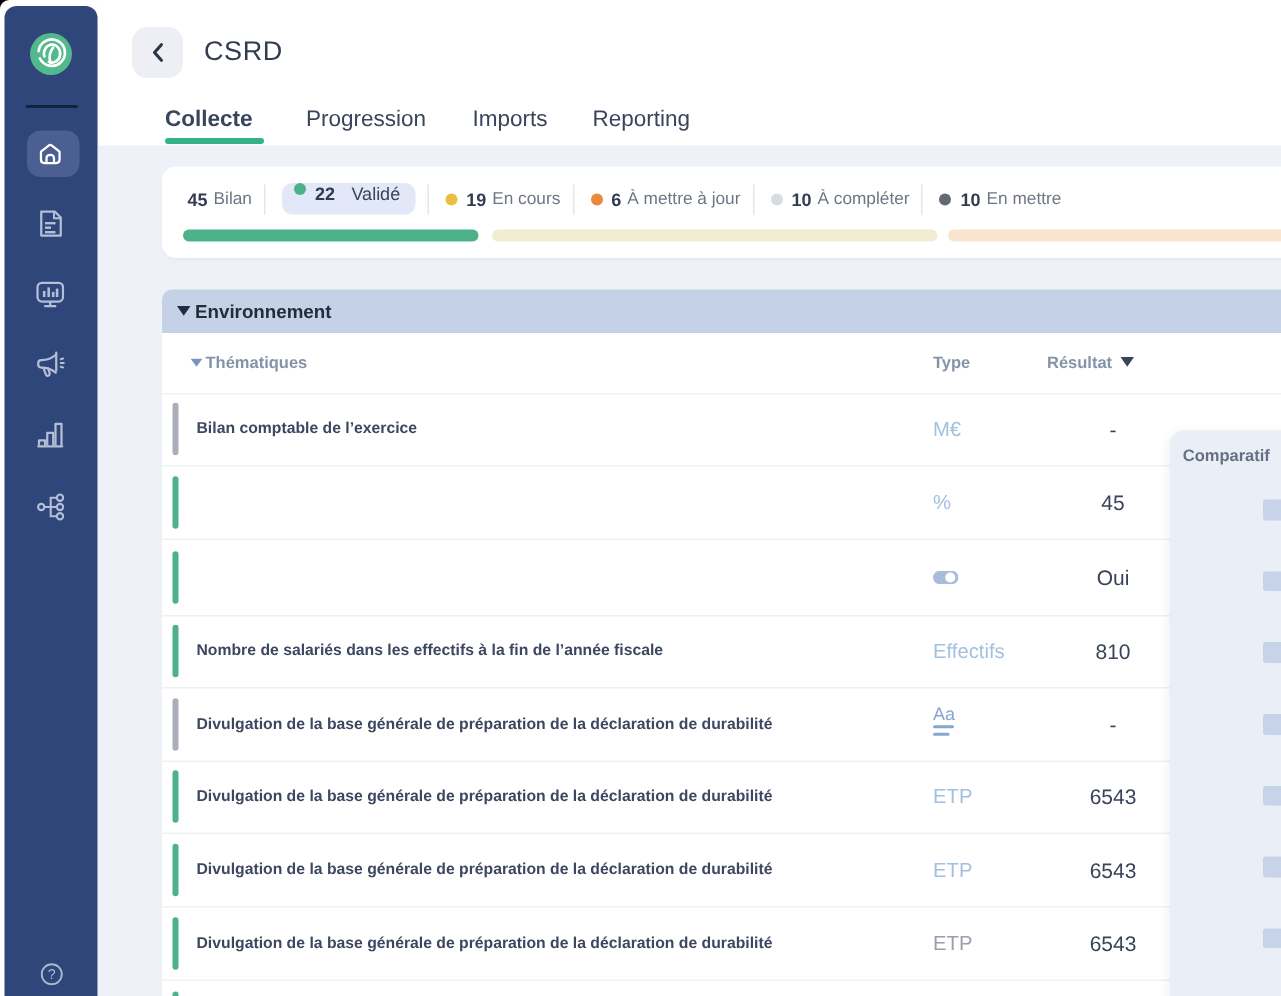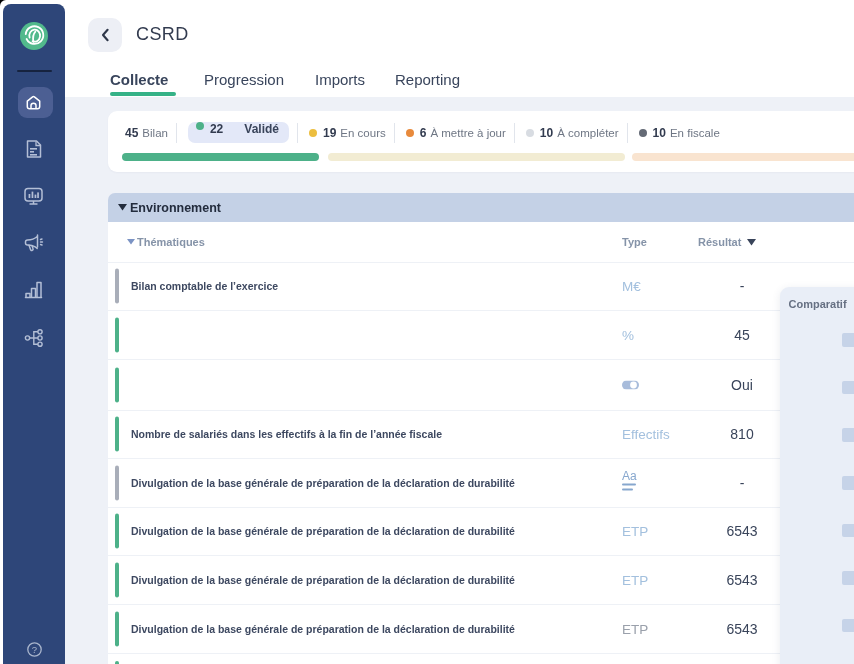--- a/index.html
+++ b/index.html
@@ -27,21 +27,21 @@
 .ul { position:absolute; left:45px; top:91.5px; width:66px; height:4.2px; background:#35b287; border-radius:2px; }
 
 .card { position:absolute; left:43px; top:111px; width:900px; height:60.5px;
   background:#fff; border-radius:9px; box-shadow:0 1px 2px rgba(40,60,100,.04); }
 .pillrow { position:absolute; left:17px; top:11px; height:21px; display:flex; align-items:center; font-size:12px; }
 .num { font-weight:bold; color:#323b4f; }
 .lbl { color:#6e7684; margin-left:4px; font-size:11.5px; }
 .vdiv { width:1px; height:20px; background:#e1e5ec; margin:0 11px 0 8px; }
 .dot { width:8px; height:8px; border-radius:50%; margin-right:6px; }
 .selpill { background:#e3e8f8; border-radius:7px; height:21px; display:flex; padding:0 10px 0 8px; }
-.selpill .vlbl { color:#39445a; font-weight:bold; margin-left:21px; }
+.selpill .vlbl { color:#39445a; font-weight:normal; margin-left:11px; }
 .bars { position:absolute; left:14px; top:42px; height:8px; display:flex; }
 .bar { height:8px; border-radius:4px; }
 
 .band { position:absolute; left:43px; top:193px; width:900px; height:29px;
   background:#c4d1e6; border-radius:7px 7px 0 0; display:flex; align-items:center; }
 .band .tri { margin-left:10px; }
 .band .btxt { margin-left:3px; font-size:12.5px; font-weight:bold; color:#232c3d; }
 .table { position:absolute; left:43px; top:222px; width:900px; height:442px; background:#fff; }
 .thead { height:39.5px; position:relative; font-size:11px; font-weight:bold; color:#8593a8; }
 .thead .th1 { position:absolute; left:29px; top:14px; }
@@ -84,21 +84,21 @@
         <span class="dot" style="background:#e88a3c"></span>
           <span class="num">6</span>
           <span class="lbl">À mettre à jour</span>
         <span class="vdiv"></span>
         <span class="dot" style="background:#d8dce2"></span>
           <span class="num">10</span>
           <span class="lbl">À compléter</span>
         <span class="vdiv"></span>
         <span class="dot" style="background:#646a75"></span>
           <span class="num">10</span>
-          <span class="lbl">En fiscale</span>
+          <span class="lbl">En mettre</span>
       </div>
       <div class="bars">
         <div class="bar" style="width:197px; background:#4db189"></div>
         <div class="bar" style="width:297px; background:#f2ecd3; margin-left:9px"></div>
         <div class="bar" style="width:260px; background:#f9e4d0; margin-left:7px"></div>
       </div>
     </div>
     <div class="band">
       <svg class="tri" width="9" height="7" viewBox="0 0 9 7">
           <path d="M0 0 L9 0 L4.5 6.5 Z" fill="#232c3d"></path>

